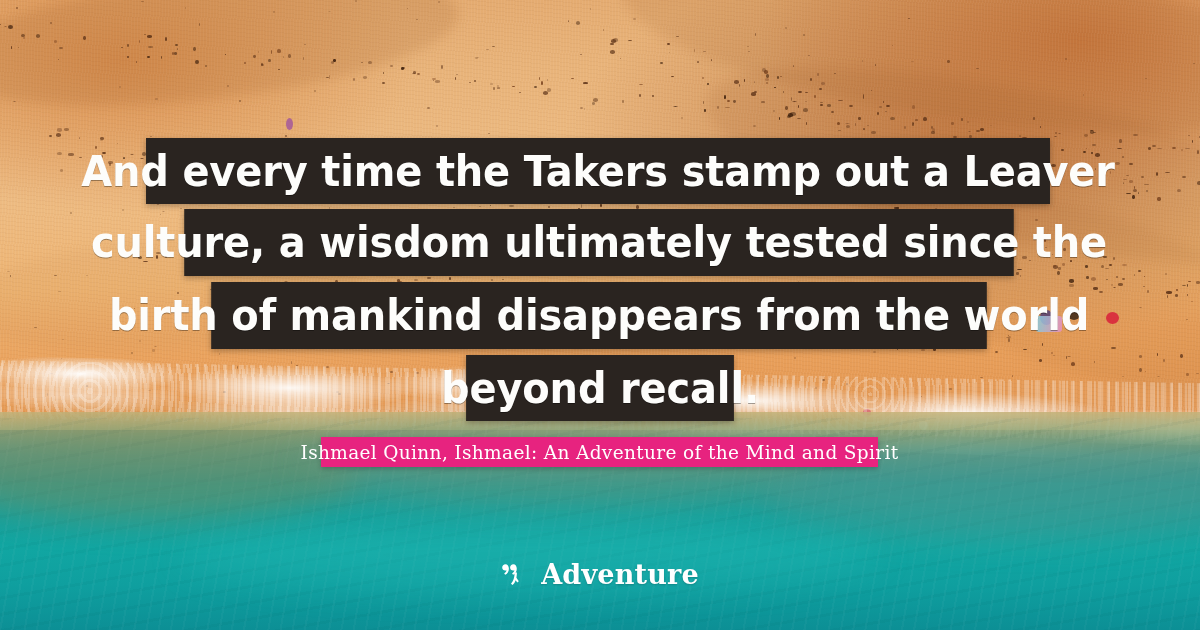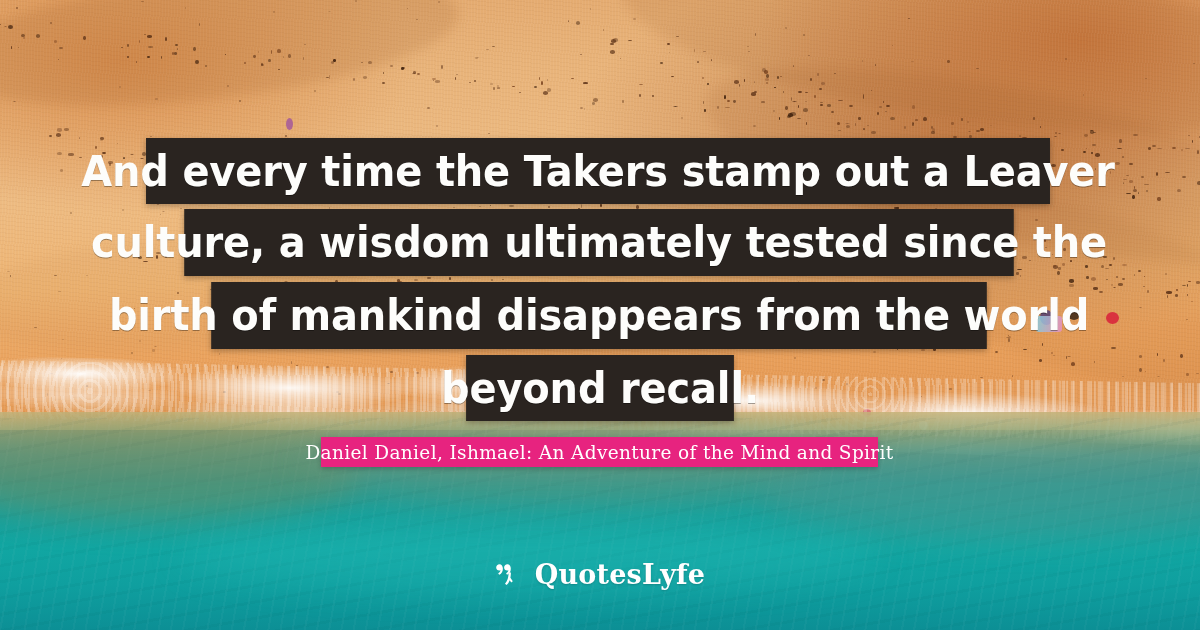--- a/index.html
+++ b/index.html
@@ -974,26 +974,26 @@
     <div class="water-blotch" style="left:180px;top:520px;width:700px;height:70px;background:rgba(40,190,185,.30);"></div>
   </div>
 
   <div class="quote-wrap">
     <div class="qline" style="left:112px;top:138px;width:972px;height:66px;">And every time the Takers stamp out a Leaver</div>
     <div class="qline" style="left:153px;top:209px;width:892px;height:67px;">culture, a wisdom ultimately tested since the</div>
     <div class="qline" style="left:182px;top:282px;width:834px;height:67px;">birth of mankind disappears from the world</div>
     <div class="qline" style="left:456px;top:355px;width:288px;height:66px;">beyond recall.</div>
   </div>
 
-  <div class="attrib" style="left:321px;top:437px;width:557px;height:30px;">Daniel Daniel, Ishmael: An Adventure of the Mind and Spirit</div>
+  <div class="attrib" style="left:321px;top:437px;width:557px;height:30px;">Ishmael Quinn, Ishmael: An Adventure of the Mind and Spirit</div>
 
   <div class="logo" style="top:556px;height:36px;">
     <span>
       <svg class="logo-mark" viewBox="0 0 30 30" aria-hidden="true">
         <path d="M4.5 5.2c-1.9 0-3.3 1.4-3.3 3.2 0 1.8 1.3 3.1 3.1 3.1.5 0 .9-.1 1.2-.2-.2 1.3-1.1 2.4-2.3 3l.9 1.5c2.3-1 3.8-3.2 3.8-6.1 0-2.7-1.4-4.5-3.4-4.5z" fill="#ffffff"></path>
         <path d="M12.4 5.2c-1.9 0-3.3 1.4-3.3 3.2 0 1.8 1.3 3.1 3.1 3.1.5 0 .9-.1 1.2-.2-.2 1.3-1.1 2.4-2.3 3l.9 1.5c2.3-1 3.8-3.2 3.8-6.1 0-2.7-1.4-4.5-3.4-4.5z" fill="#ffffff"></path>
         <path d="M13.6 13.6c0 4.9-1.2 8.6-3.6 11.2l1.6 1.3c1.4-1.4 2.4-3 3.1-4.9l1.5 2.2 1.6-1.1-2.4-3.5c.3-1.5.5-3.1.5-5.2z" fill="#ffffff"></path>
       </svg>
     </span>
-    <span class="logo-text">QuotesLyfe</span>
+    <span class="logo-text">Adventure</span>
   </div>
 
 </div>
 
 </body></html>

